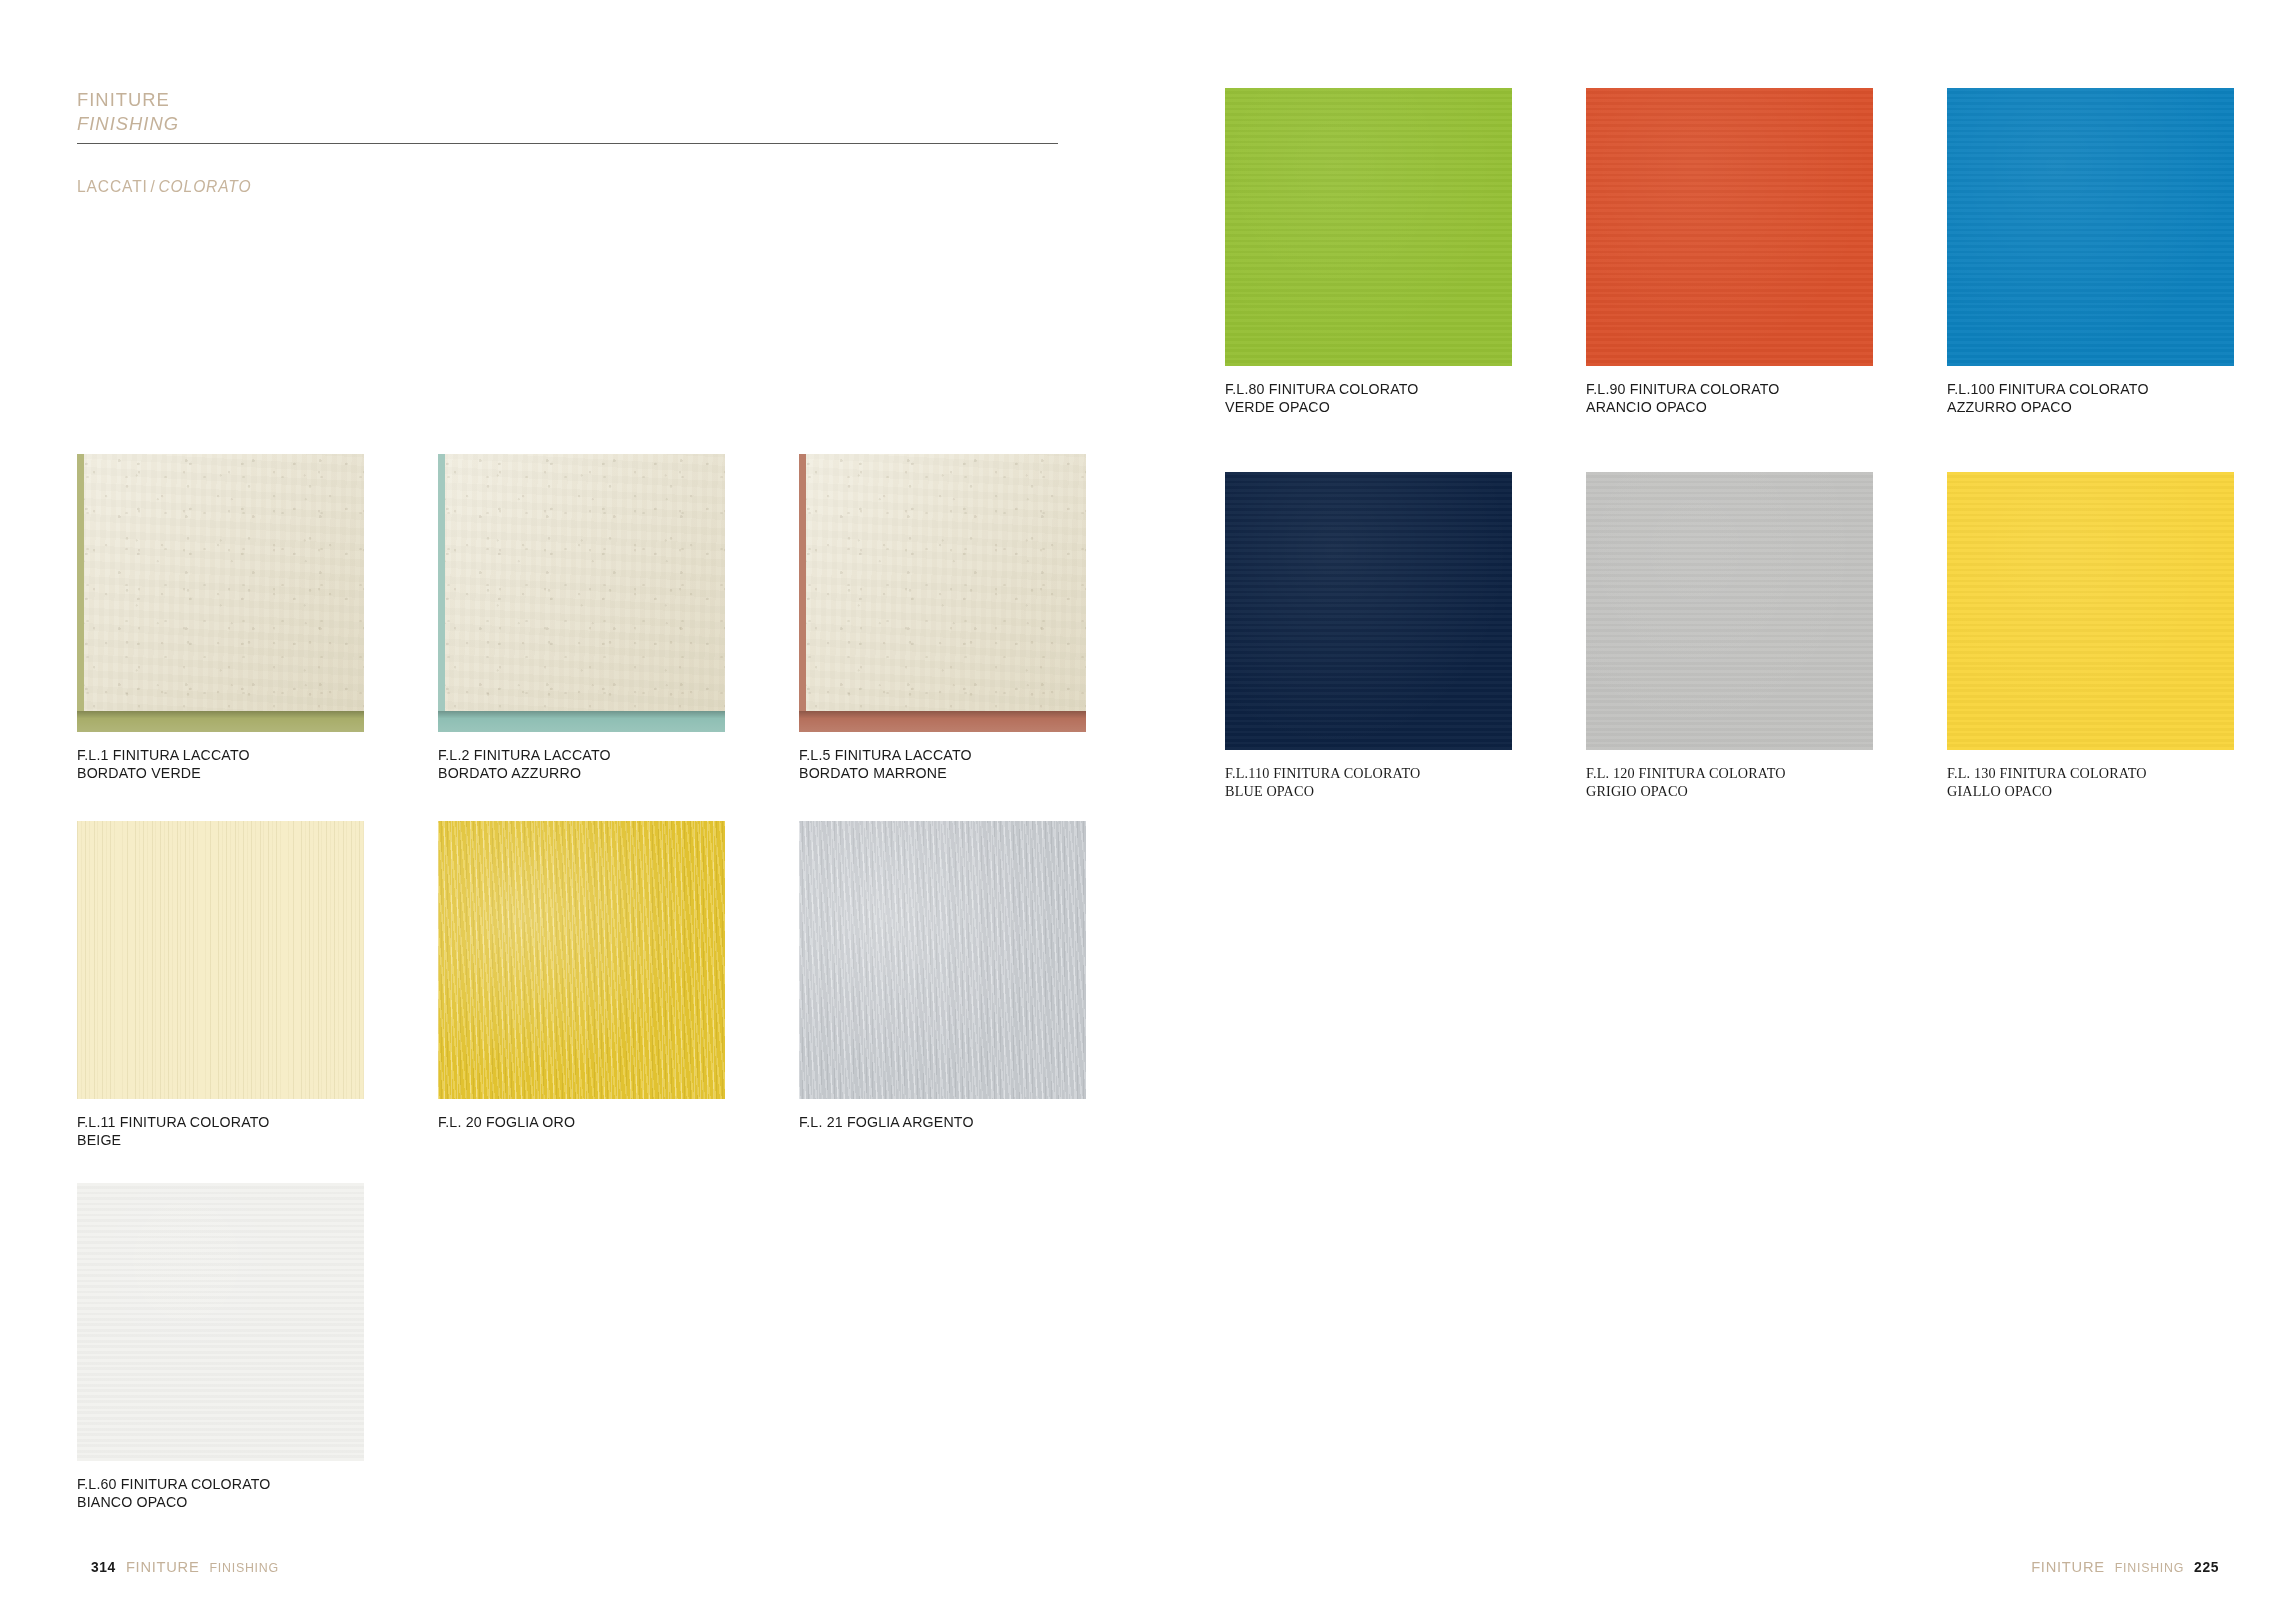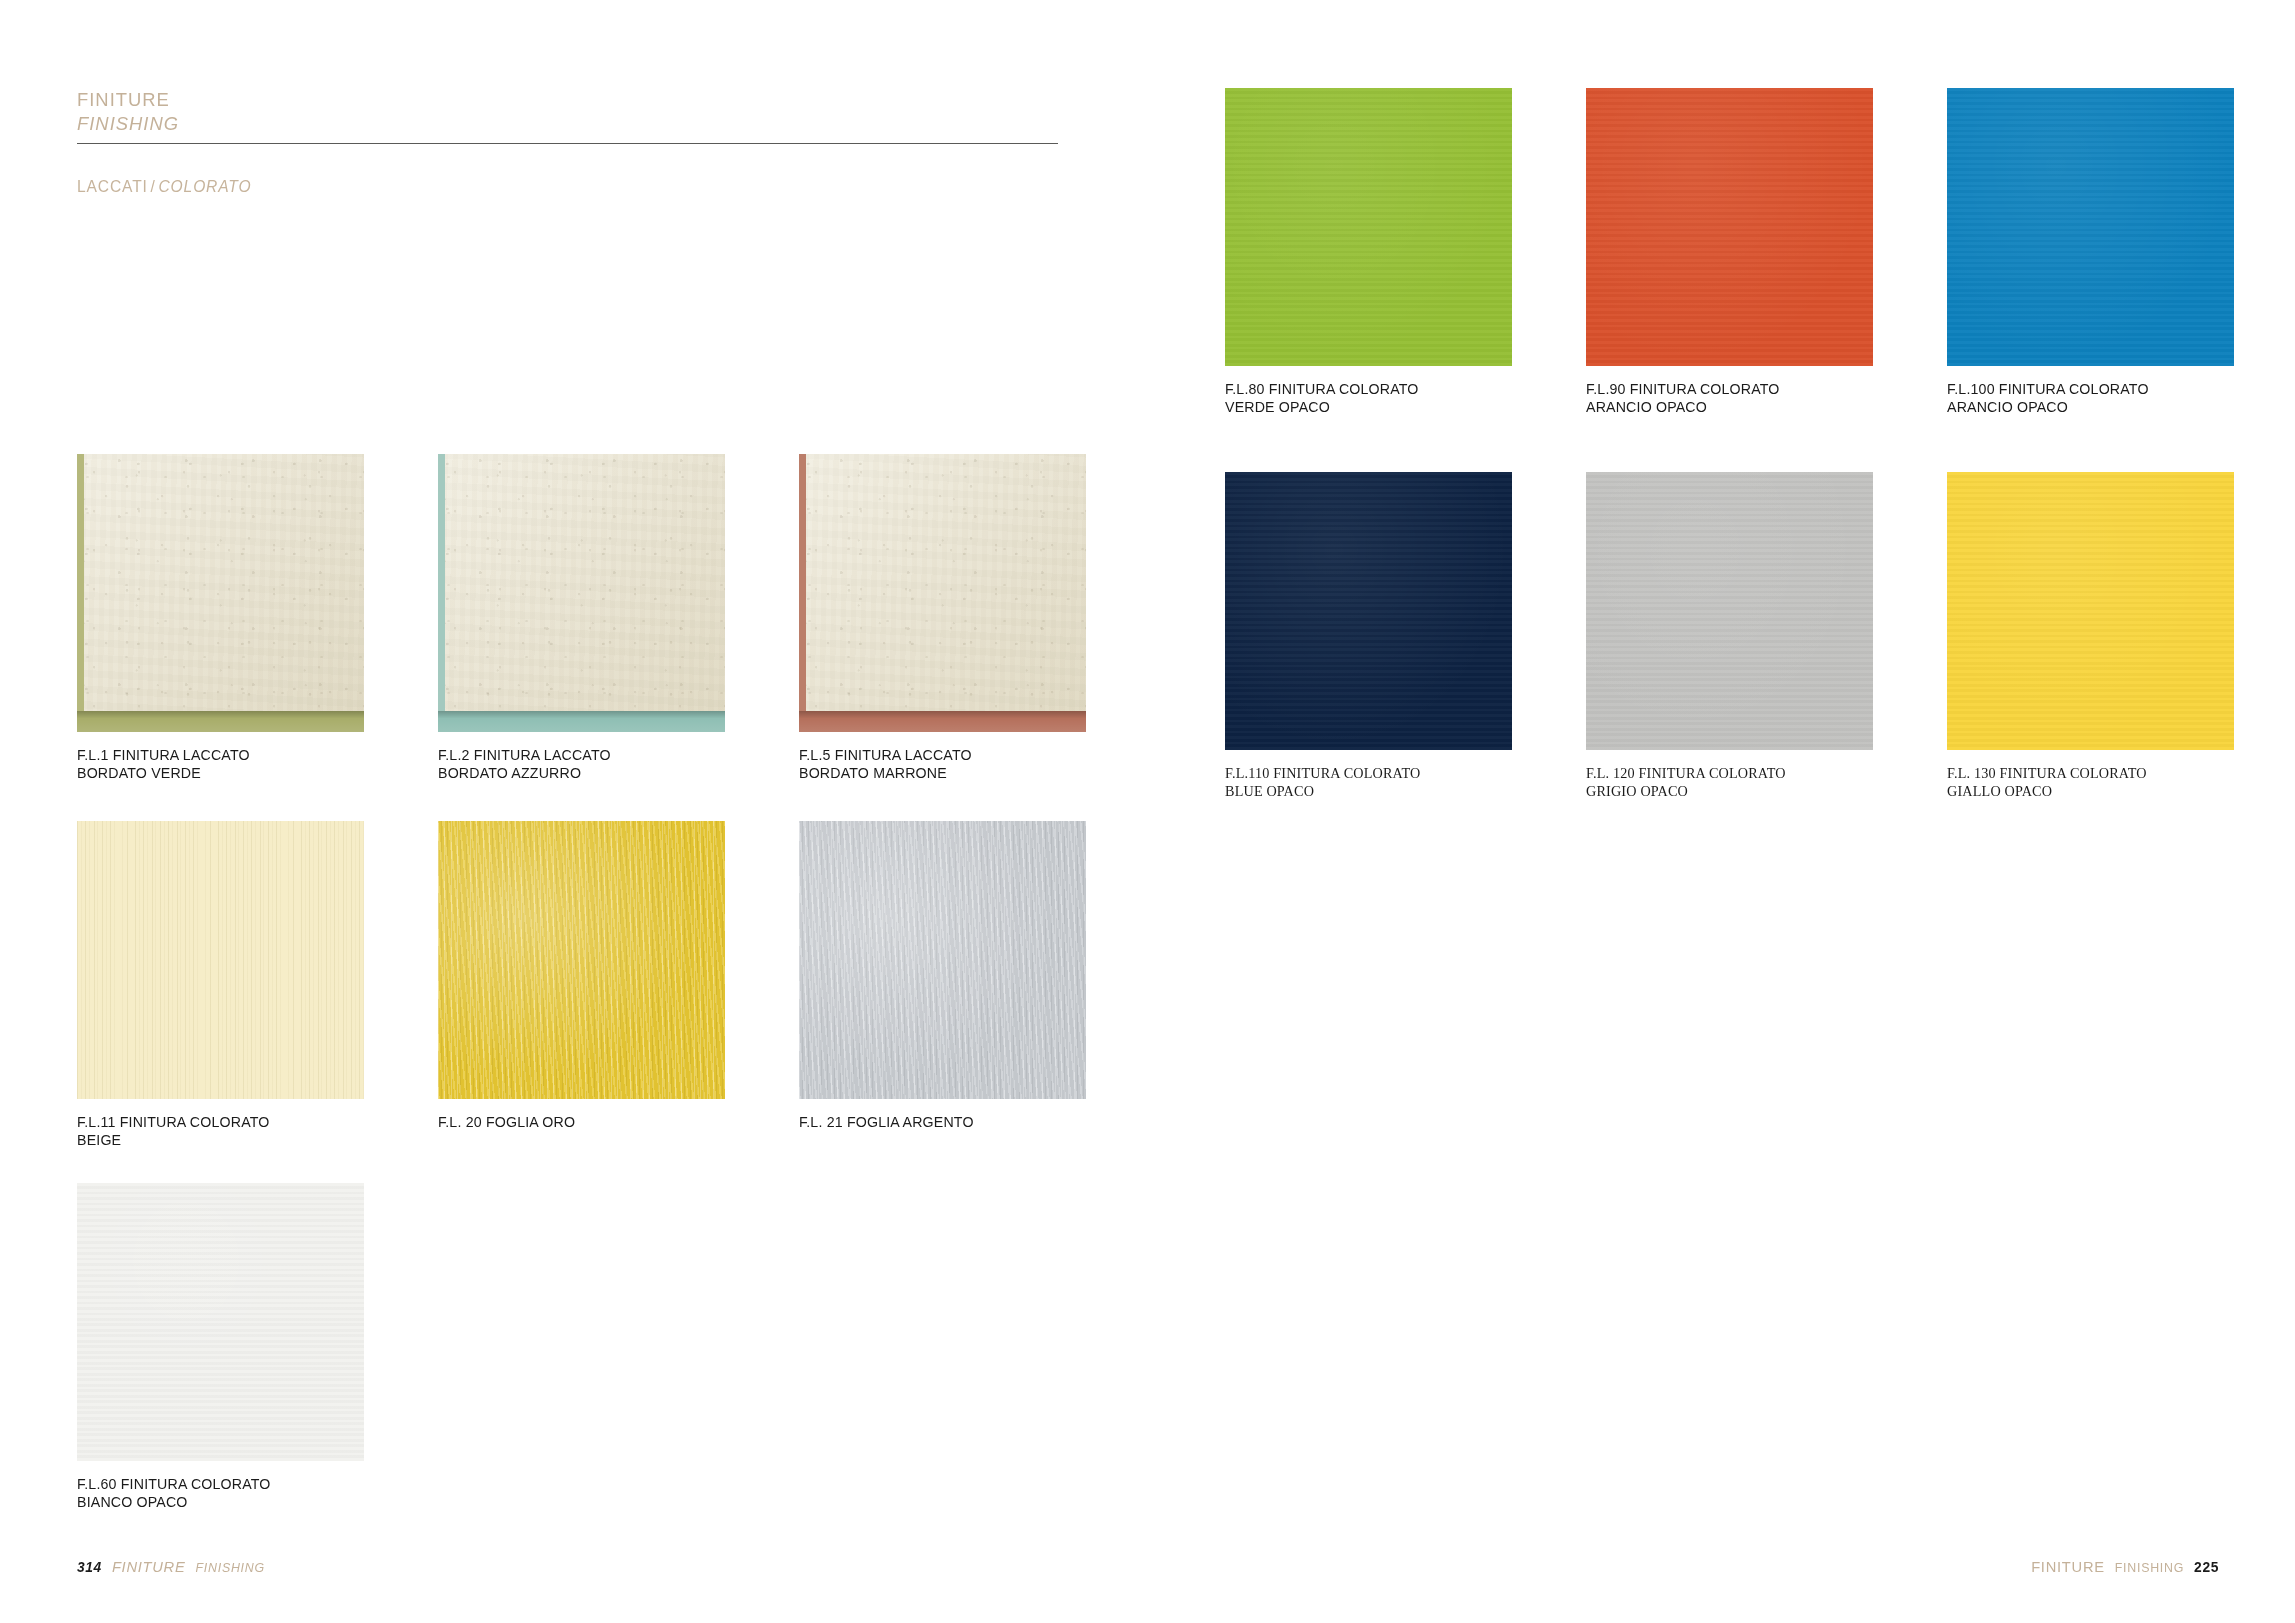--- a/index.html
+++ b/index.html
@@ -209,21 +209,21 @@
   
   .footer {
     position: absolute;
     bottom: 49px;
     font-size: 13.8px;
     letter-spacing: 0.045em;
     display: flex;
     align-items: baseline;
     gap: 10px;
   }
-  .footer.left { left: 77px; font-style: italic; }
+  .footer.left { left: 91px; }
   .footer.right { right: 77px; }
   .pageno {
     font-size: 13.8px;
     font-weight: bold;
     color: #1b1b1b;
   }
   .foot-main {
     font-size: 14.7px;
     color: #c4b199;
     letter-spacing: 0.05em;
@@ -325,21 +325,21 @@
 VERDE OPACO</div>
         </div>
         <div class="cell">
           <div class="swatch flat" style="background:#d9512c"></div>
           <div class="caption">F.L.90 FINITURA COLORATO
 ARANCIO OPACO</div>
         </div>
         <div class="cell">
           <div class="swatch flat" style="background:#0d81bd"></div>
           <div class="caption">F.L.100 FINITURA COLORATO
-ARANCIO OPACO</div>
+AZZURRO OPACO</div>
         </div>
       </div>
     </div>
 
     <div class="grid right-row2">
       <div class="row">
         <div class="cell">
           <div class="swatch flat" style="background:#0d2242"></div>
           <div class="caption">F.L.110 FINITURA COLORATO
 BLUE OPACO</div>

